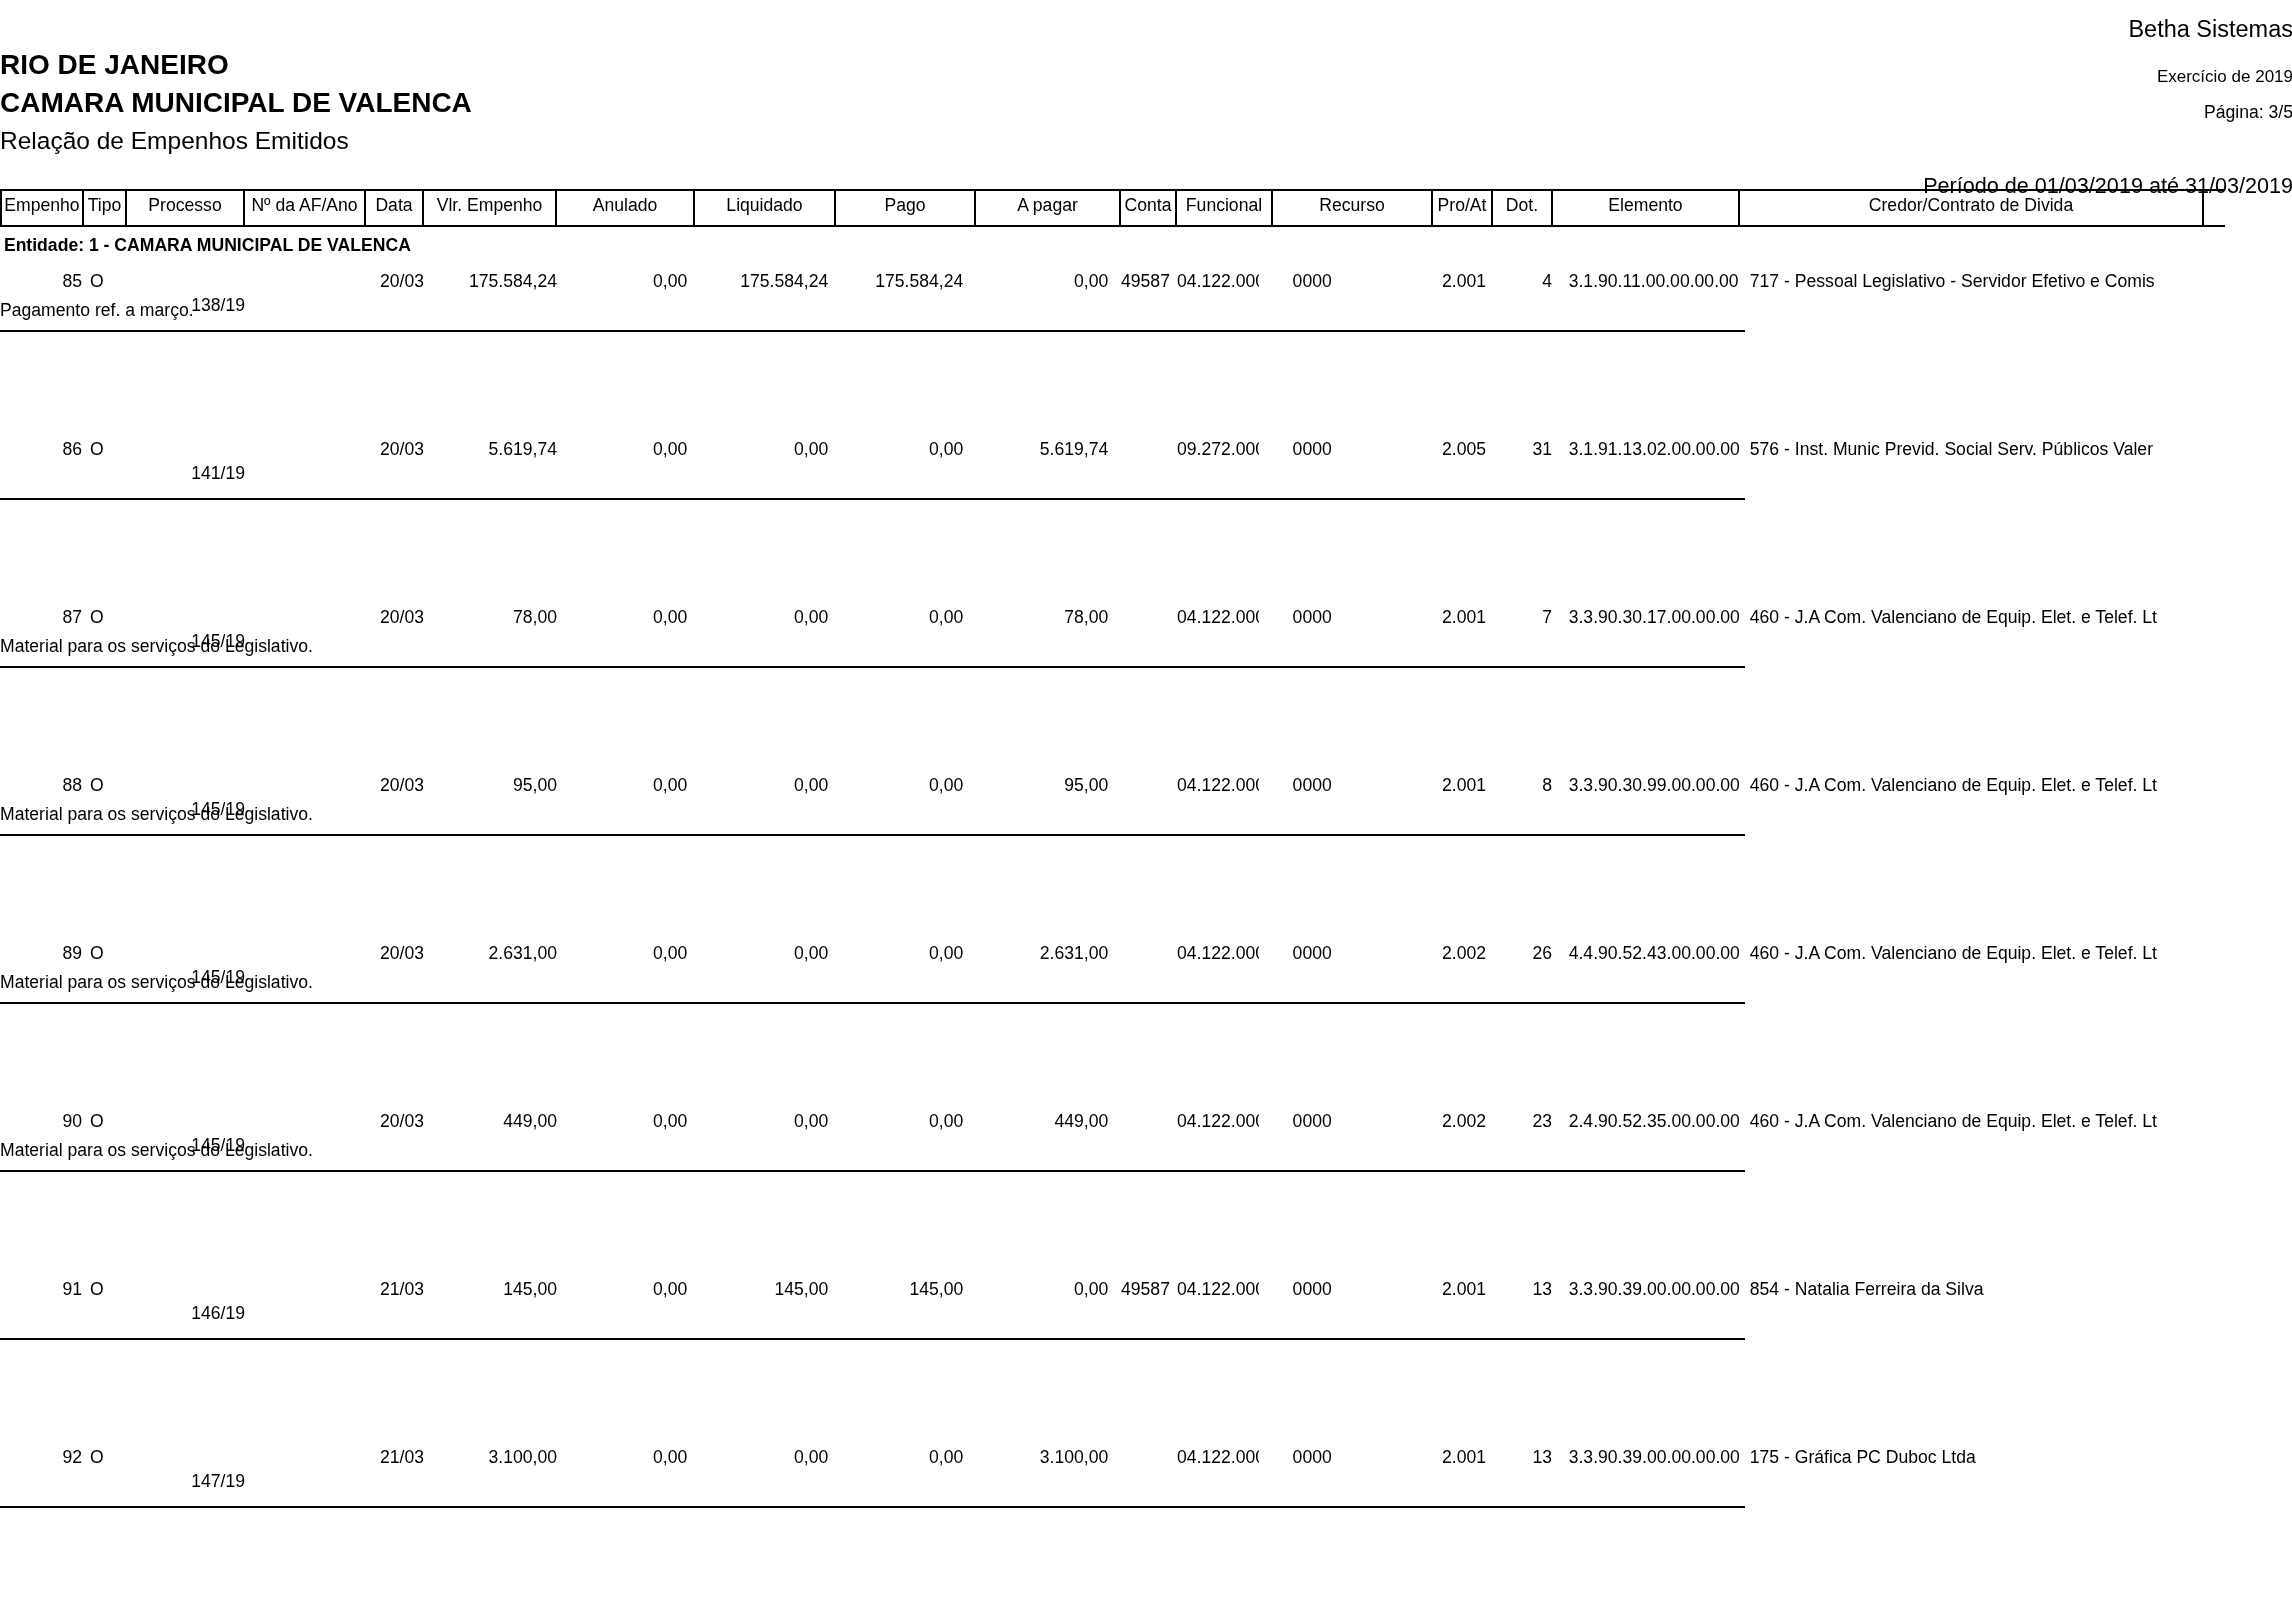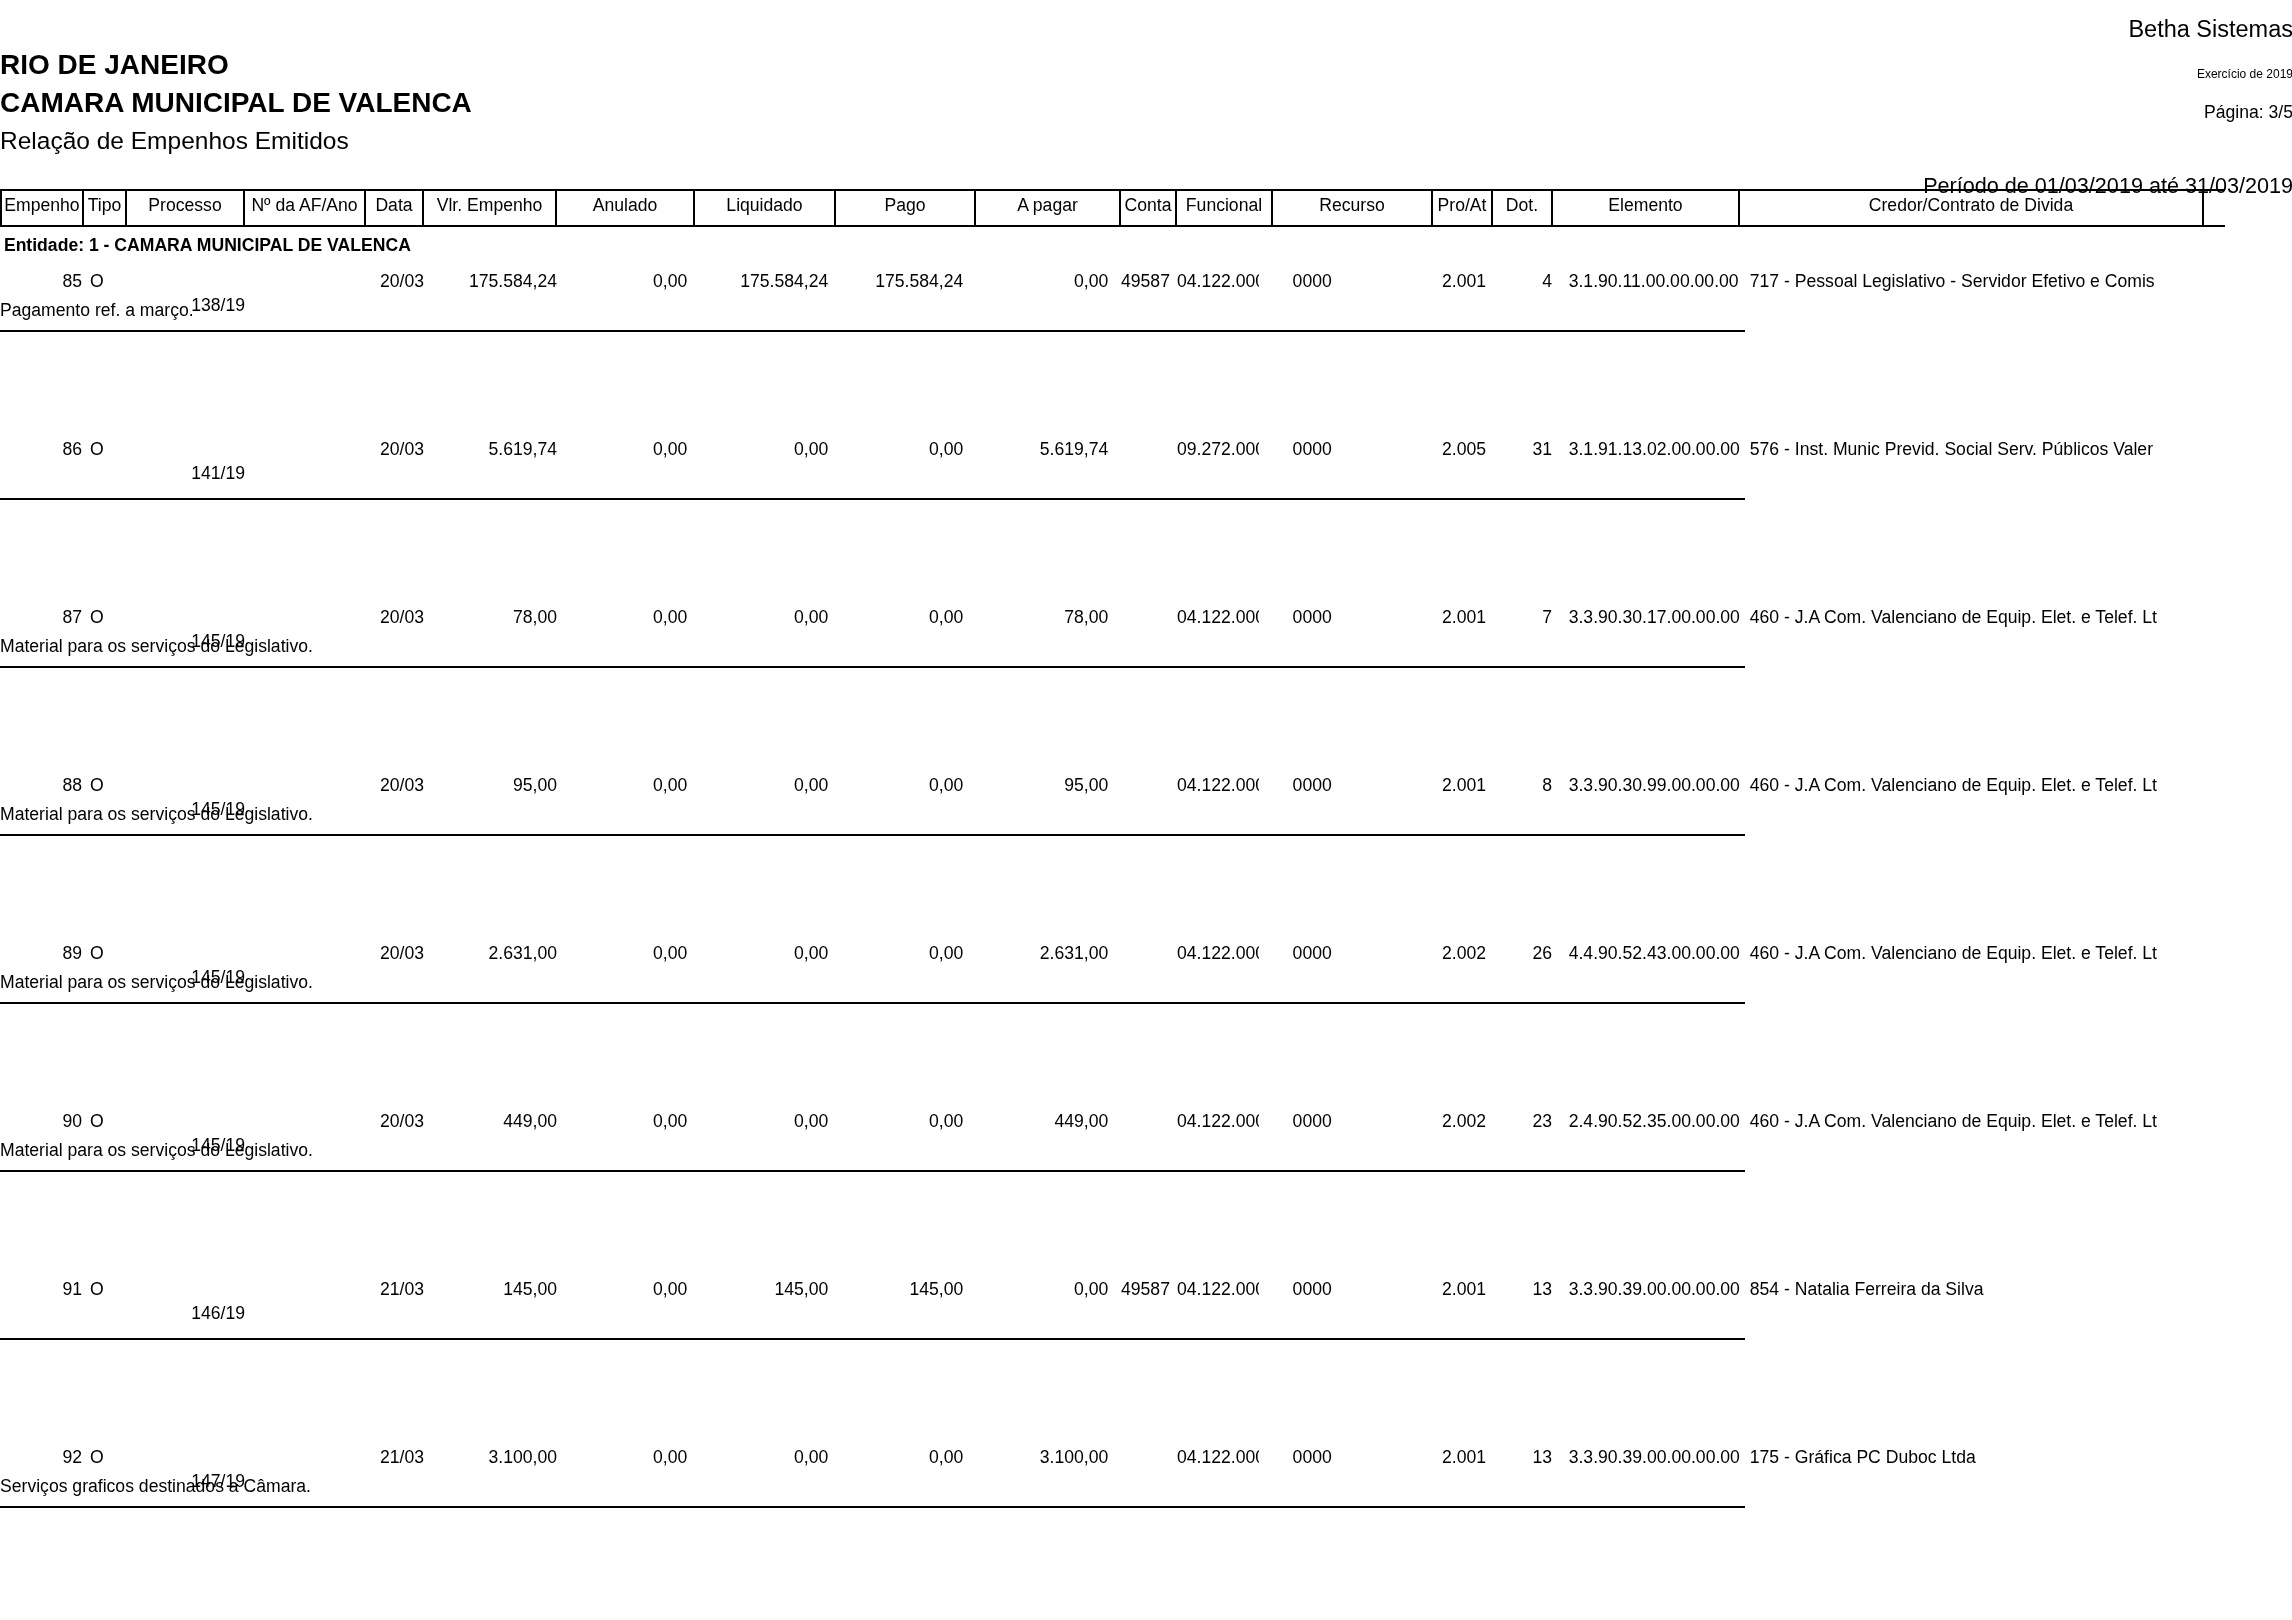--- a/index.html
+++ b/index.html
@@ -8,21 +8,21 @@
     width:2293px;height:1620px;
     background:#ffffff;
     color:#000;
     font-family:"Liberation Sans","DejaVu Sans",sans-serif;
     overflow:hidden;
   }
   .muni{position:absolute;left:0;top:49px;font-size:28px;font-weight:bold;white-space:nowrap;}
   .org{position:absolute;left:0;top:87px;font-size:28px;font-weight:bold;white-space:nowrap;}
   .rpt-title{position:absolute;left:0;top:127px;font-size:24.5px;white-space:nowrap;}
   .vendor{position:absolute;right:0;top:15.7px;font-size:23.5px;white-space:nowrap;}
-  .exercise{position:absolute;right:0;top:67px;font-size:12px;white-space:nowrap;}
+  .exercise{position:absolute;right:0;top:67px;font-size:17px;white-space:nowrap;}
   .pageinfo{position:absolute;right:0;top:102px;font-size:17.6px;white-space:nowrap;}
   .period{position:absolute;right:0;top:129px;font-size:21.6px;white-space:nowrap;margin-top:44px;}
 
   
   .table-header{
     position:absolute;left:0;top:174px;width:2225px;
     border-top:2.9px solid #000;border-bottom:2.9px solid #000;
     display:flex;align-items:stretch;box-sizing:border-box;height:38px;margin-top:15px;
   }
   .th{
@@ -283,19 +283,18 @@
           <span class="cell d-pago">0,00</span>
           <span class="cell d-apag">3.100,00</span>
           <span class="cell d-conta"></span>
           <span class="cell d-func"><span class="func-clip">04.122.0001</span></span>
           <span class="cell d-rec">0000</span>
           <span class="cell d-proat">2.001</span>
           <span class="cell d-dot">13</span>
           <span class="cell d-elem">3.3.90.39.00.00.00.00</span>
           <span class="cell d-cred">175 - Gráfica PC Duboc Ltda</span>
         </div>
-        <div class="row-desc">Serviços graficos destinados a Câmara.</div>
         <div class="row-rule"></div>
       </div>
     </div>
 
 </div>
 
 
 </body></html>

